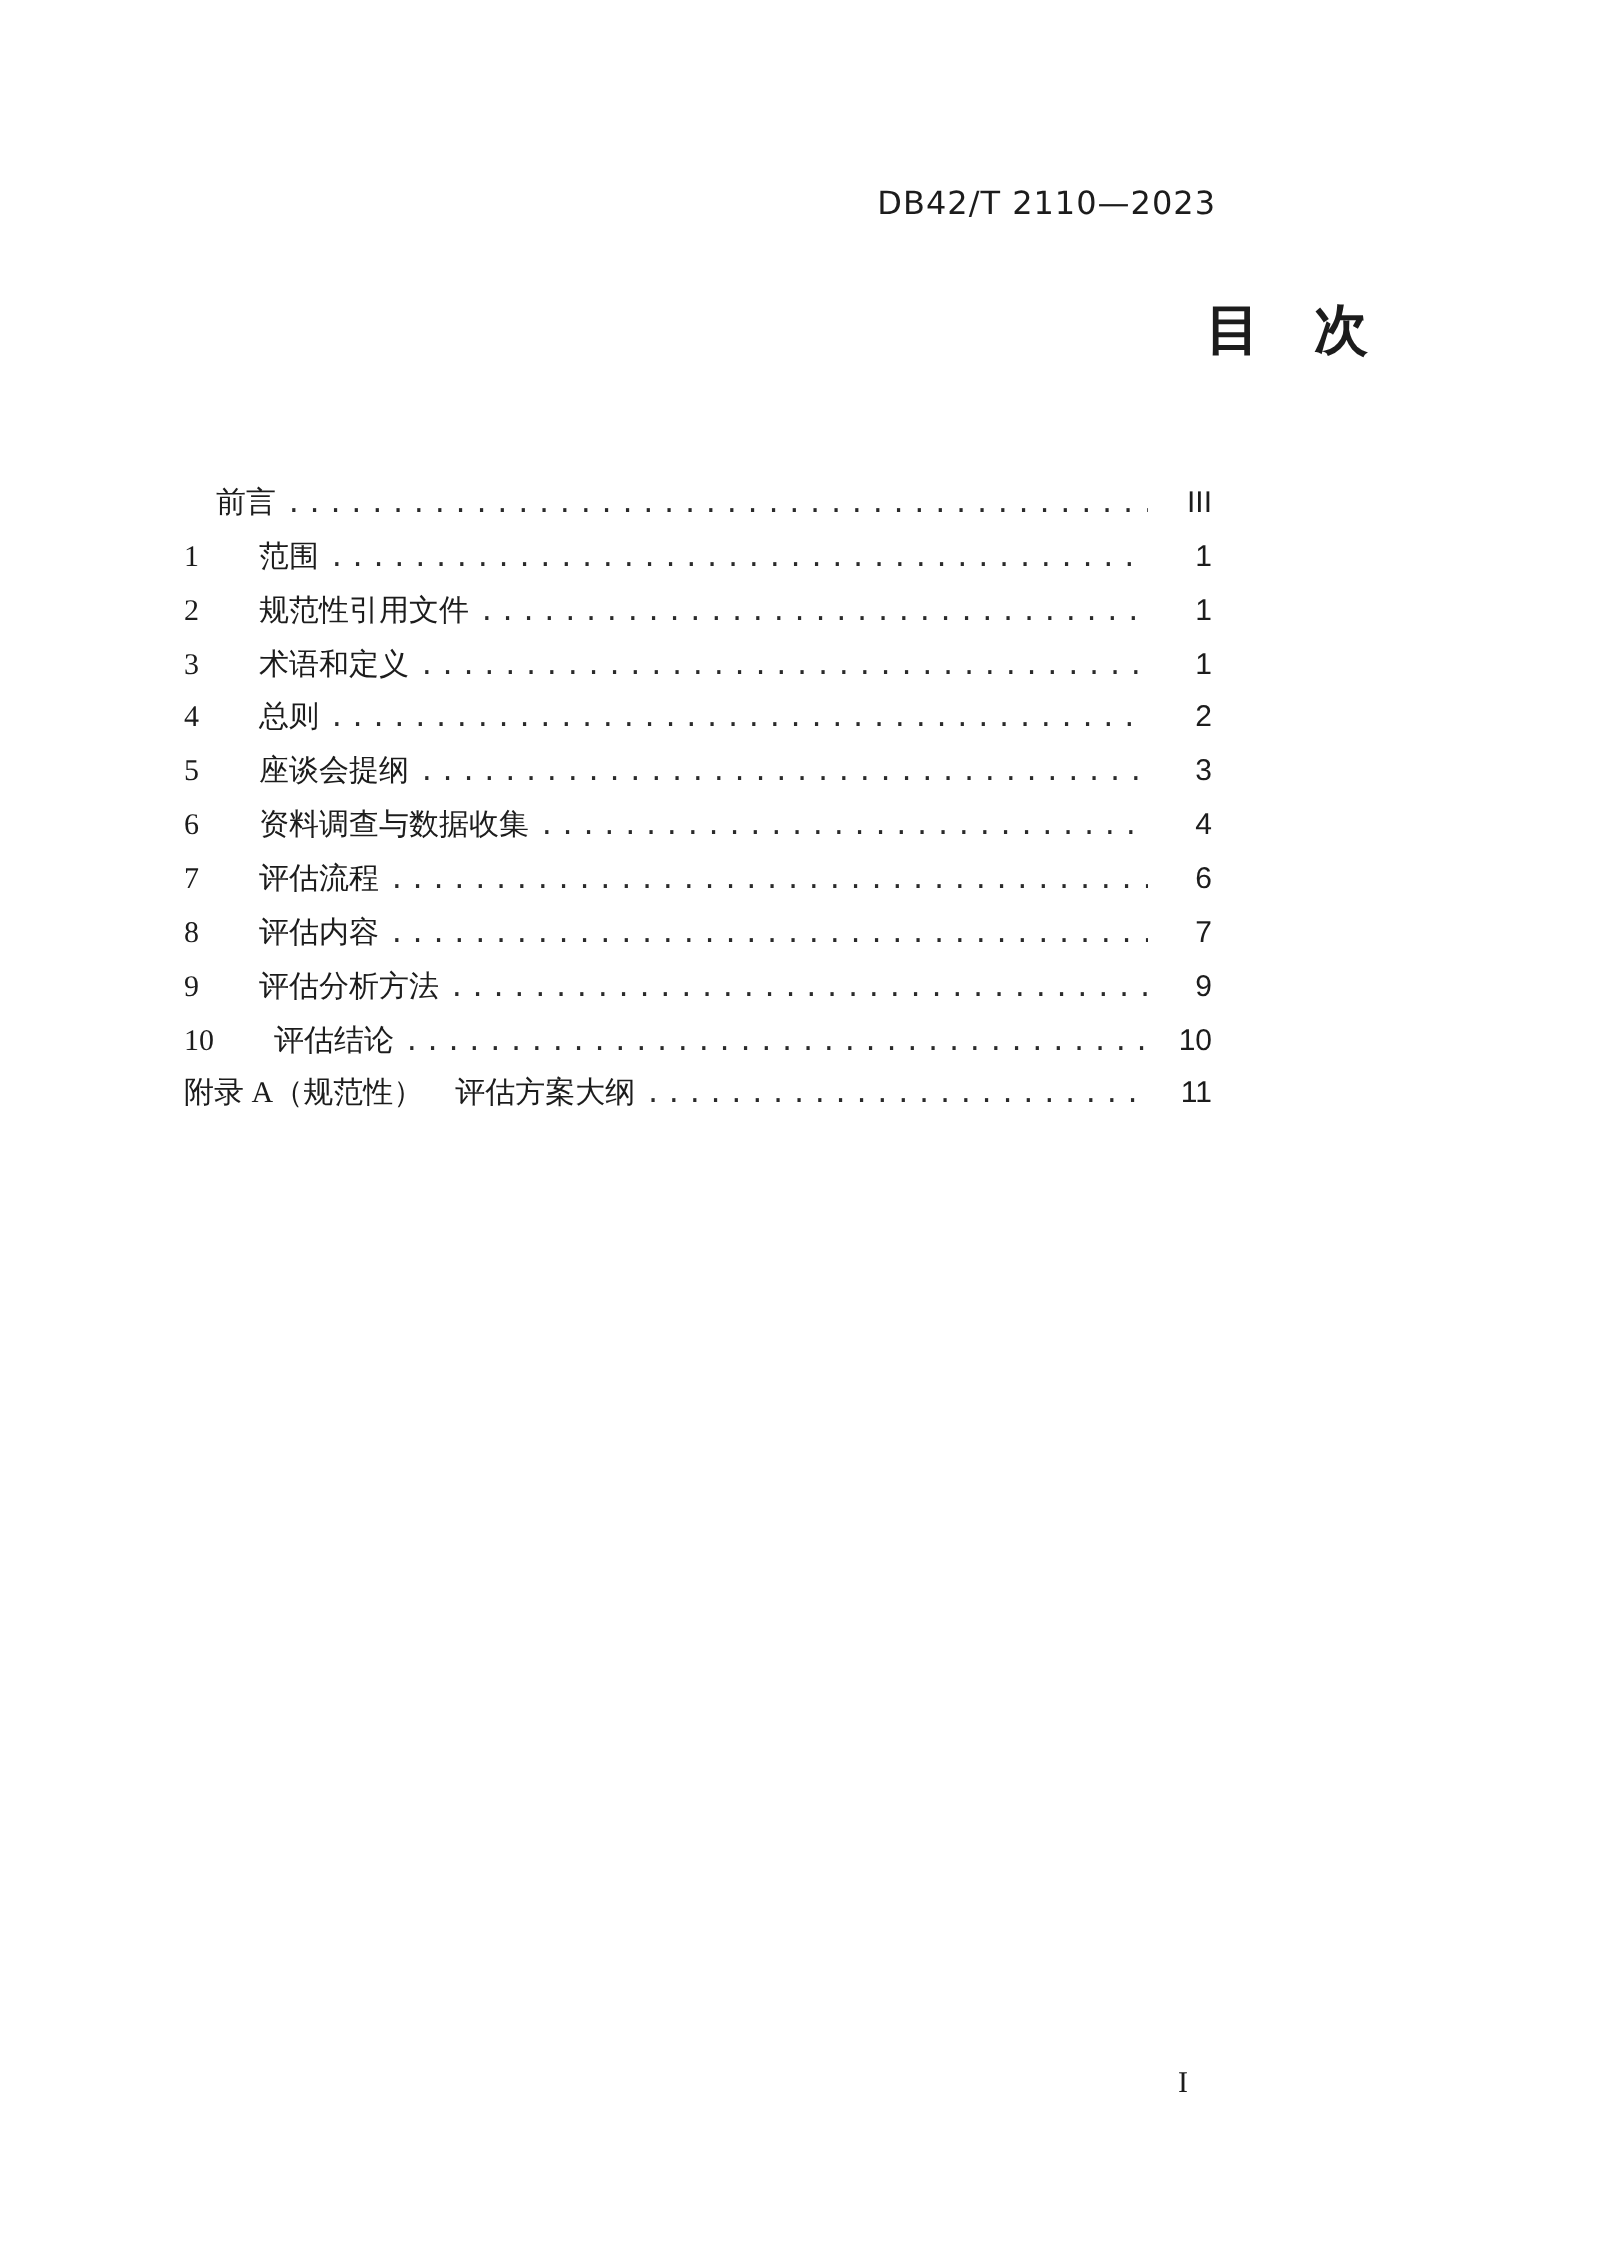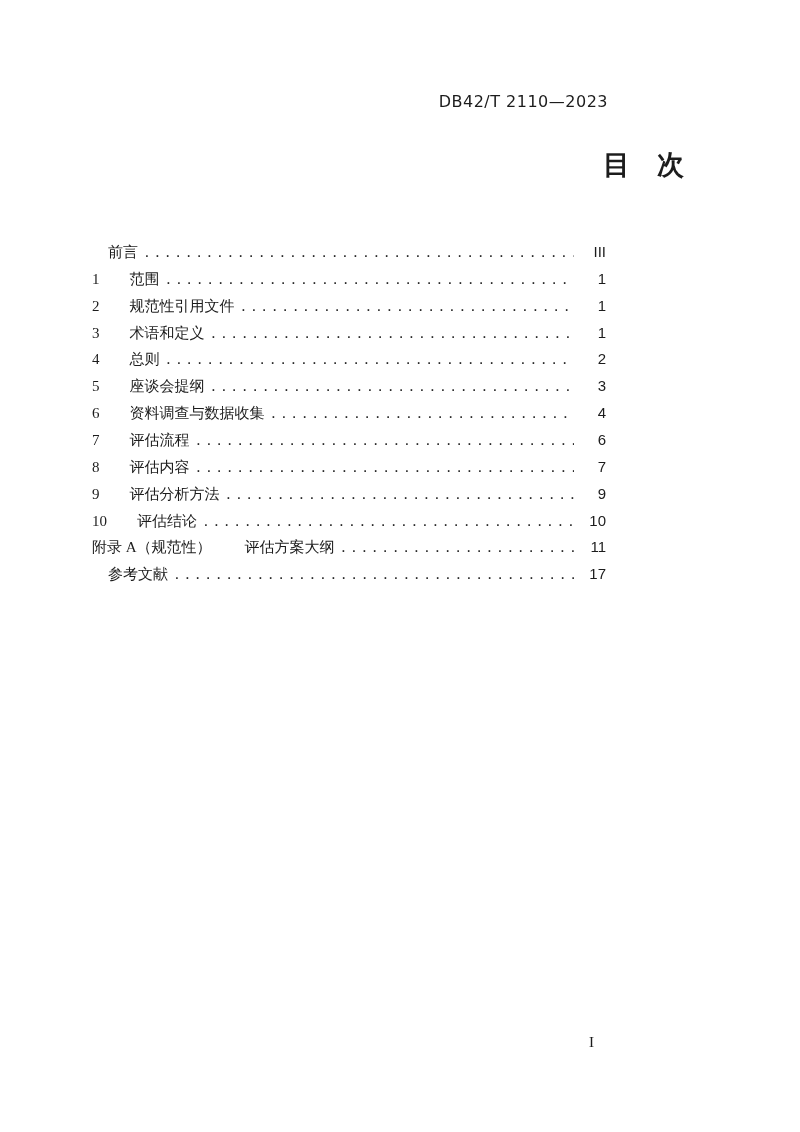--- a/index.html
+++ b/index.html
@@ -51,21 +51,20 @@
     line-height: 26.87px;
     font-size: 15px;
     white-space: nowrap;
   }
   .toc-row .num {
     flex: none;
     margin-right: 14px;
   }
   .toc-row .prefix {
     flex: none;
-    margin-right: 17px;
   }
   .toc-row .t {
     flex: none;
     margin-left: 16px;
   }
   .toc-row .leader {
     flex: 1 1 auto;
     overflow: hidden;
     white-space: nowrap;
     margin: 0 6px 0 5px;
@@ -192,22 +191,16 @@
 
     <span class="prefix">附录 A（规范性）</span>
     <span class="t">评估方案大纲</span>
     <span class="leader"></span>
     <span class="pg">11</span>
   </div>
 
 
 
 
-  <div class="toc-row">
-
-    <span class="t">参考文献</span>
-    <span class="leader"></span>
-    <span class="pg">17</span>
-  </div>
 </div>
 
   <div class="footer-page">I</div>
 </div>
 
 </body></html>

